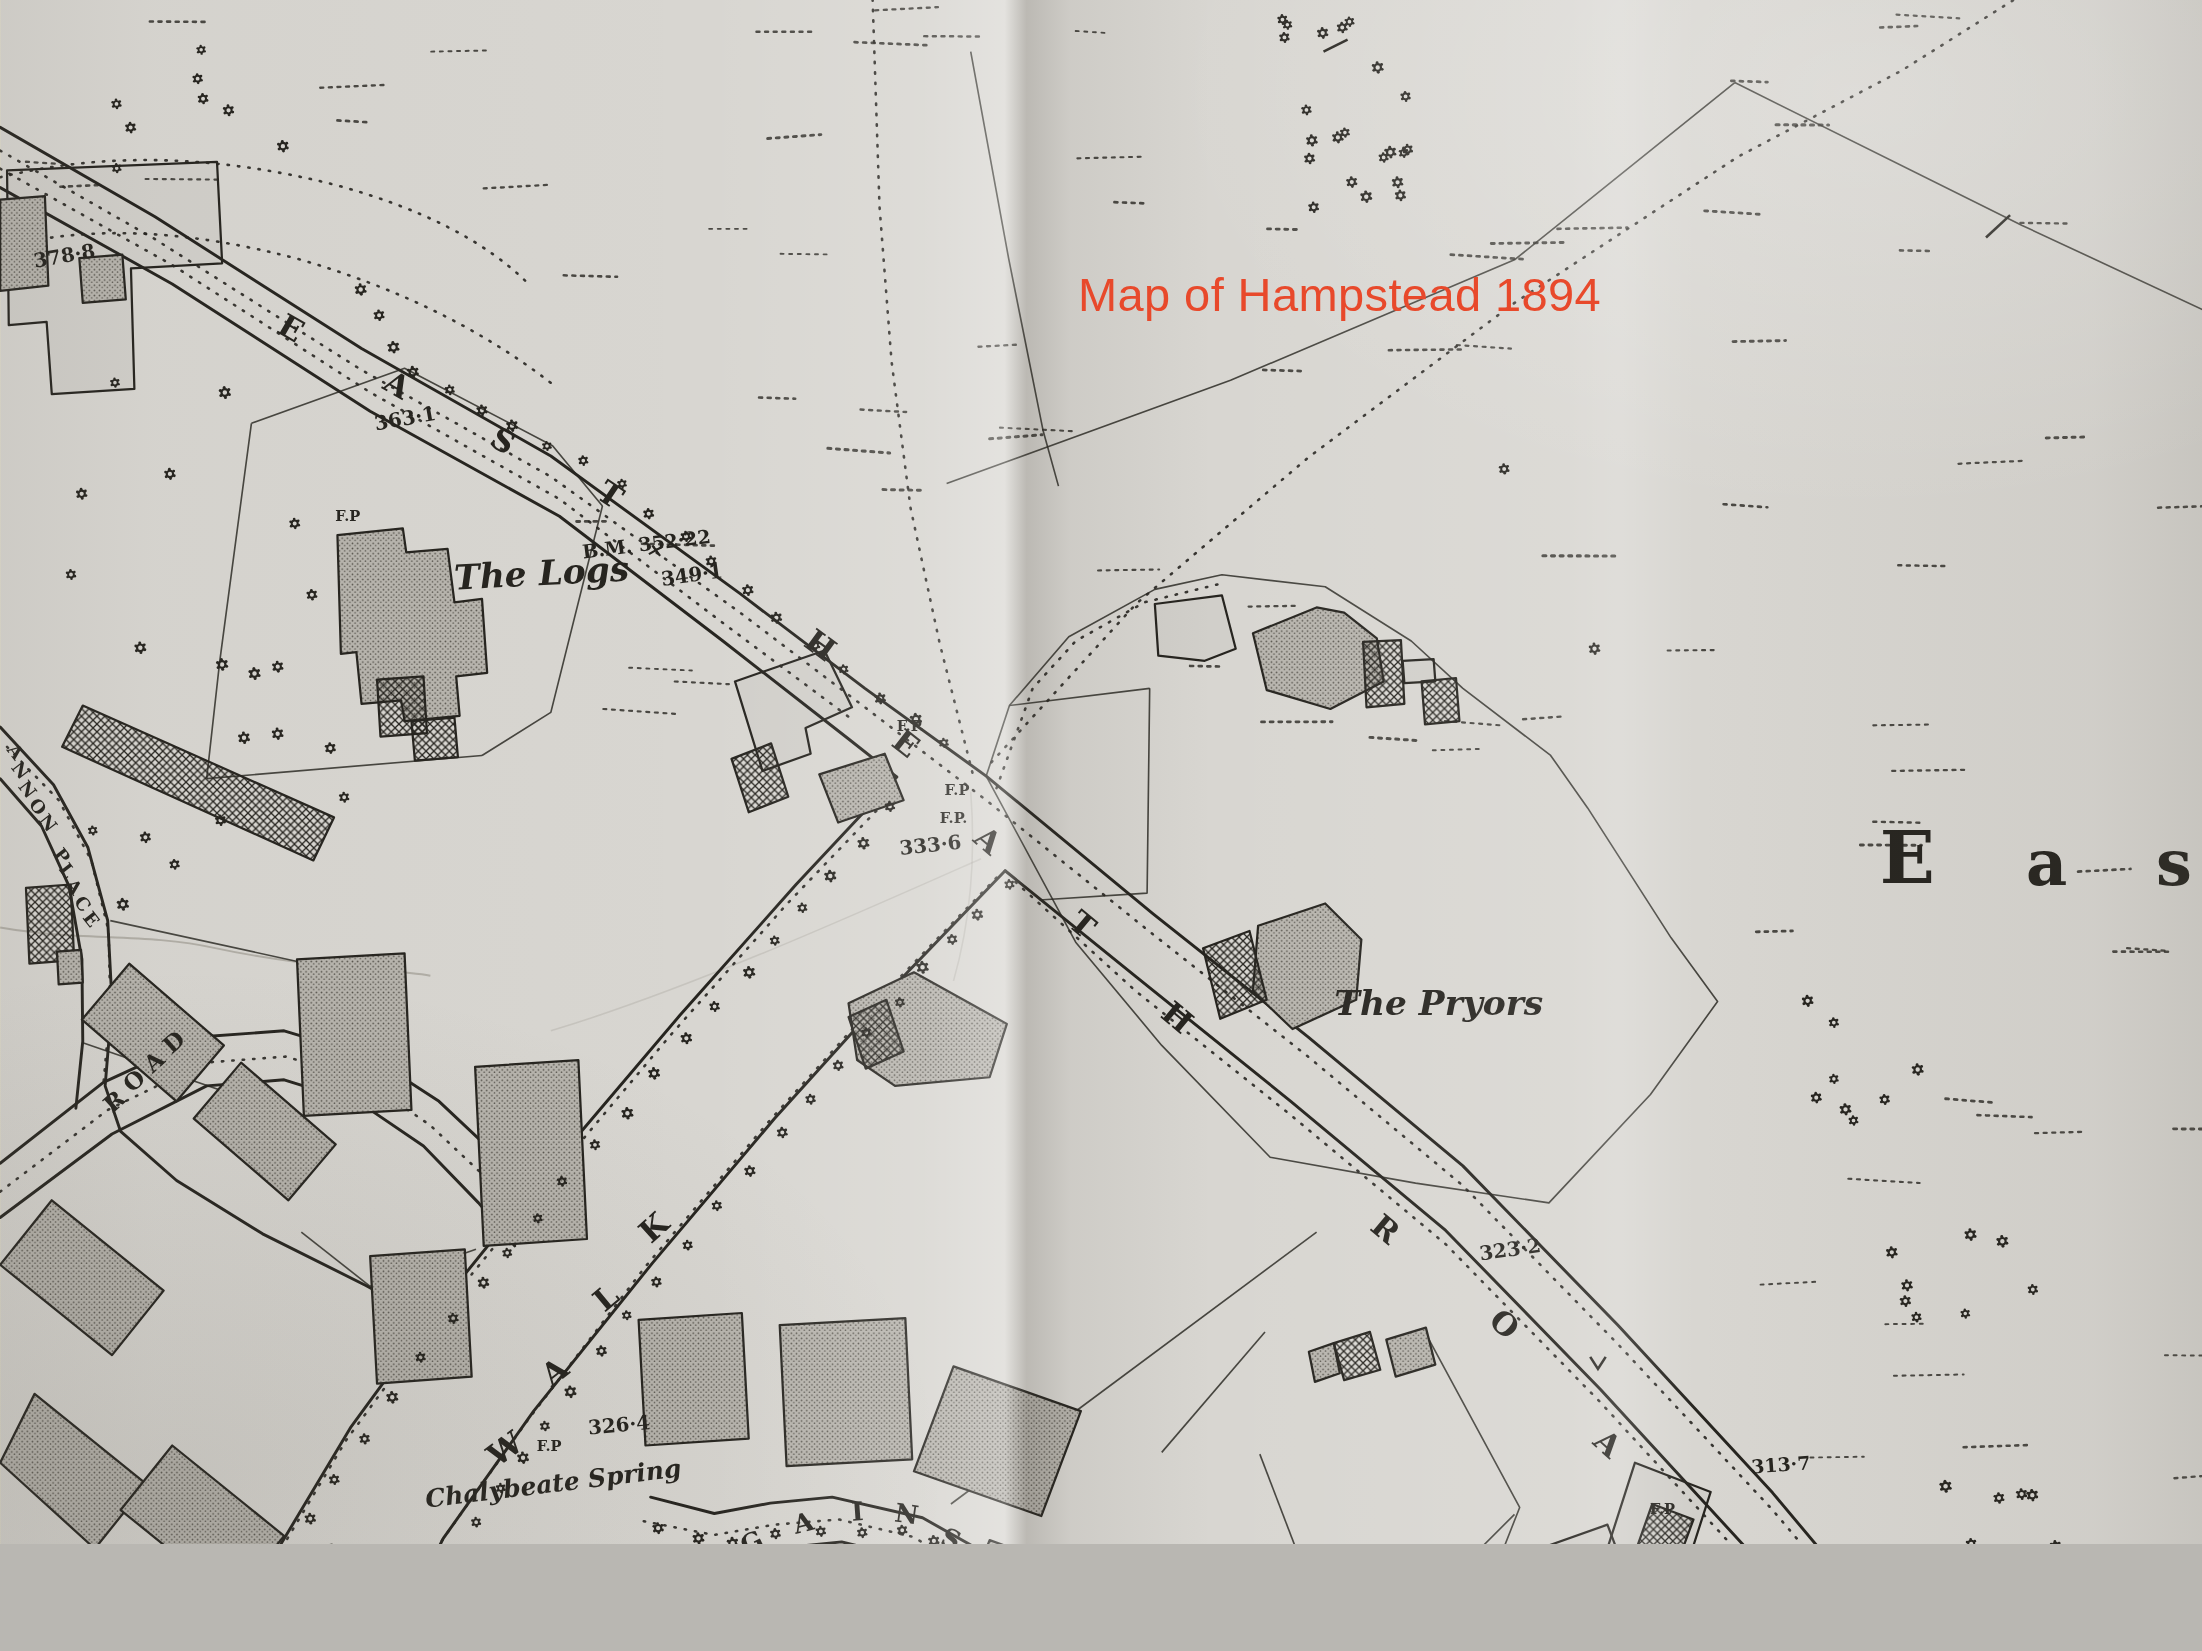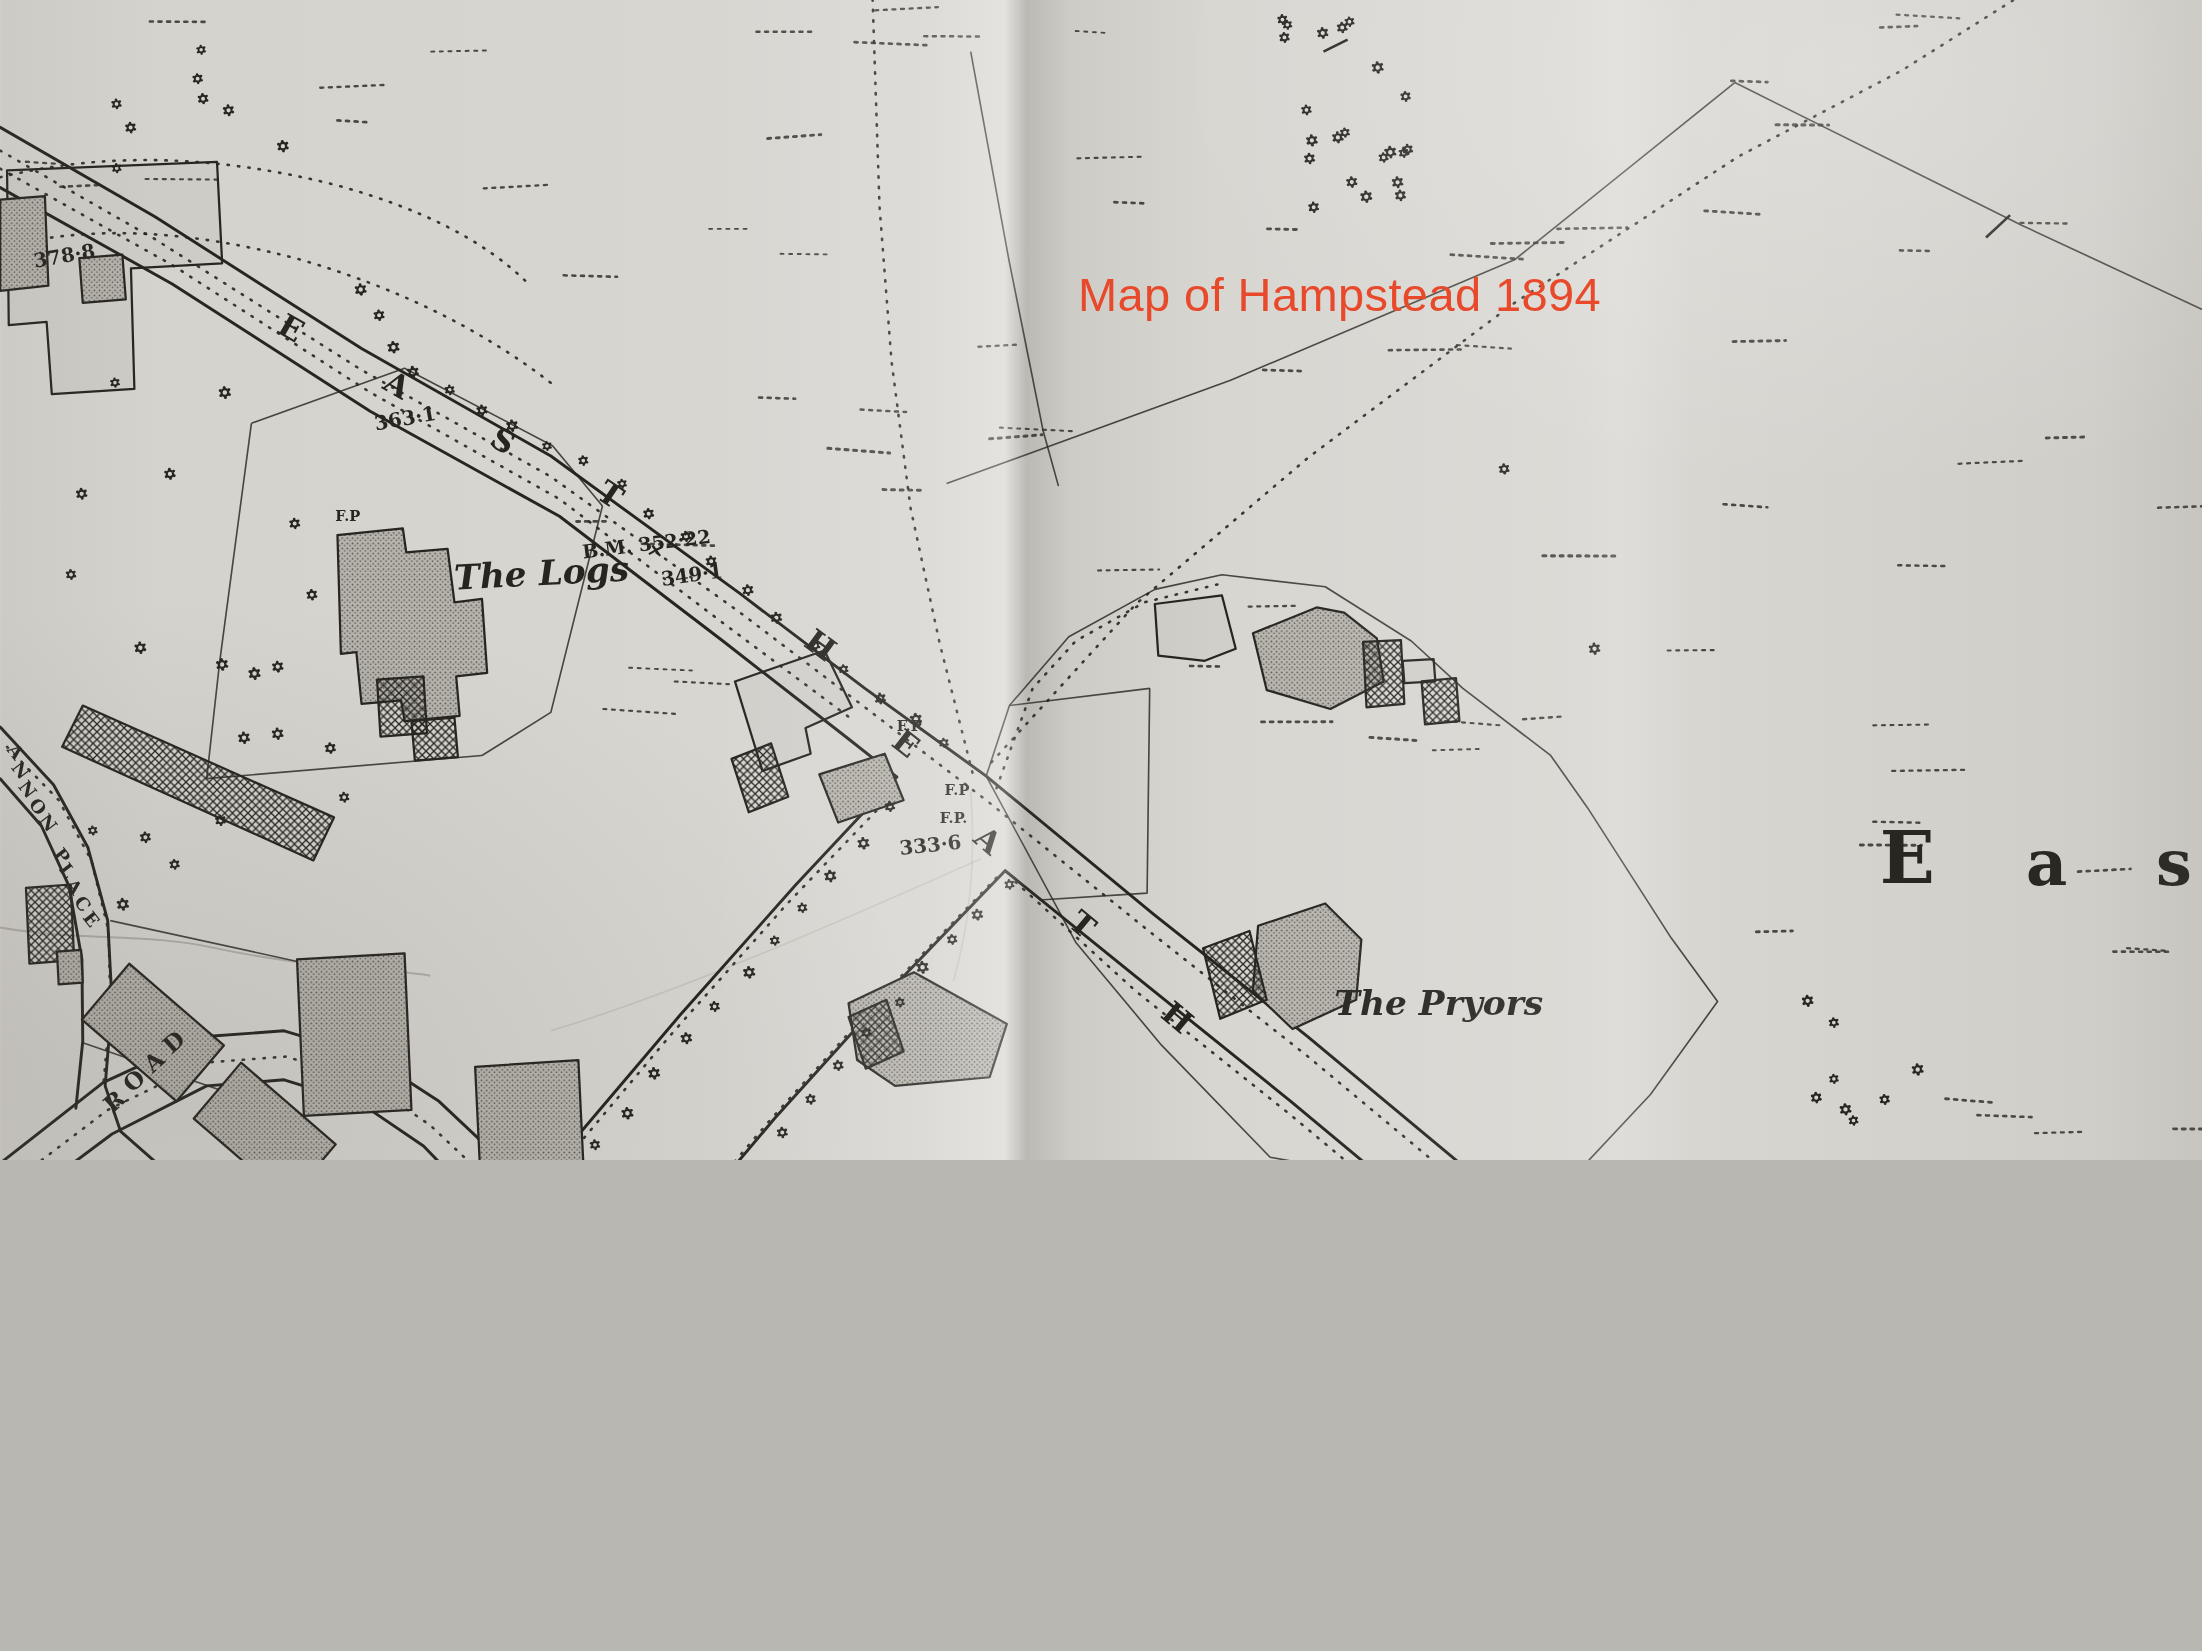--- a/index.html
+++ b/index.html
@@ -1,16 +1,16 @@
 <!DOCTYPE html>
 <html style="font-size:13.8px"><head>
 <meta charset="utf-8">
 <style>
   html,body{margin:0;padding:0;background:#b9b7b2;}
-  #stage{position:relative;width:2203px;height:1160px;overflow:hidden;
+  #stage{position:relative;width:2203px;height:1544px;overflow:hidden;
          background:#fef9c3;font-family:"Liberation Sans",sans-serif;}
   #stage svg{position:absolute;left:0;top:0;}
   
   .lb-rd  {font-family:"DejaVu Serif","Liberation Serif",serif;font-weight:700;}
   .lb-num {font-family:"DejaVu Serif","Liberation Serif",serif;font-weight:700;}
   .lb-fp  {font-family:"DejaVu Serif","Liberation Serif",serif;font-weight:700;}
   .lb-name{font-family:"DejaVu Serif","Liberation Serif",serif;font-weight:700;font-style:italic;}
   .lb-big {font-family:"DejaVu Serif","Liberation Serif",serif;font-weight:600;letter-spacing:3px;}
   
   .fold{position:absolute;left:0;top:0;width:100%;height:100%;pointer-events:none;

